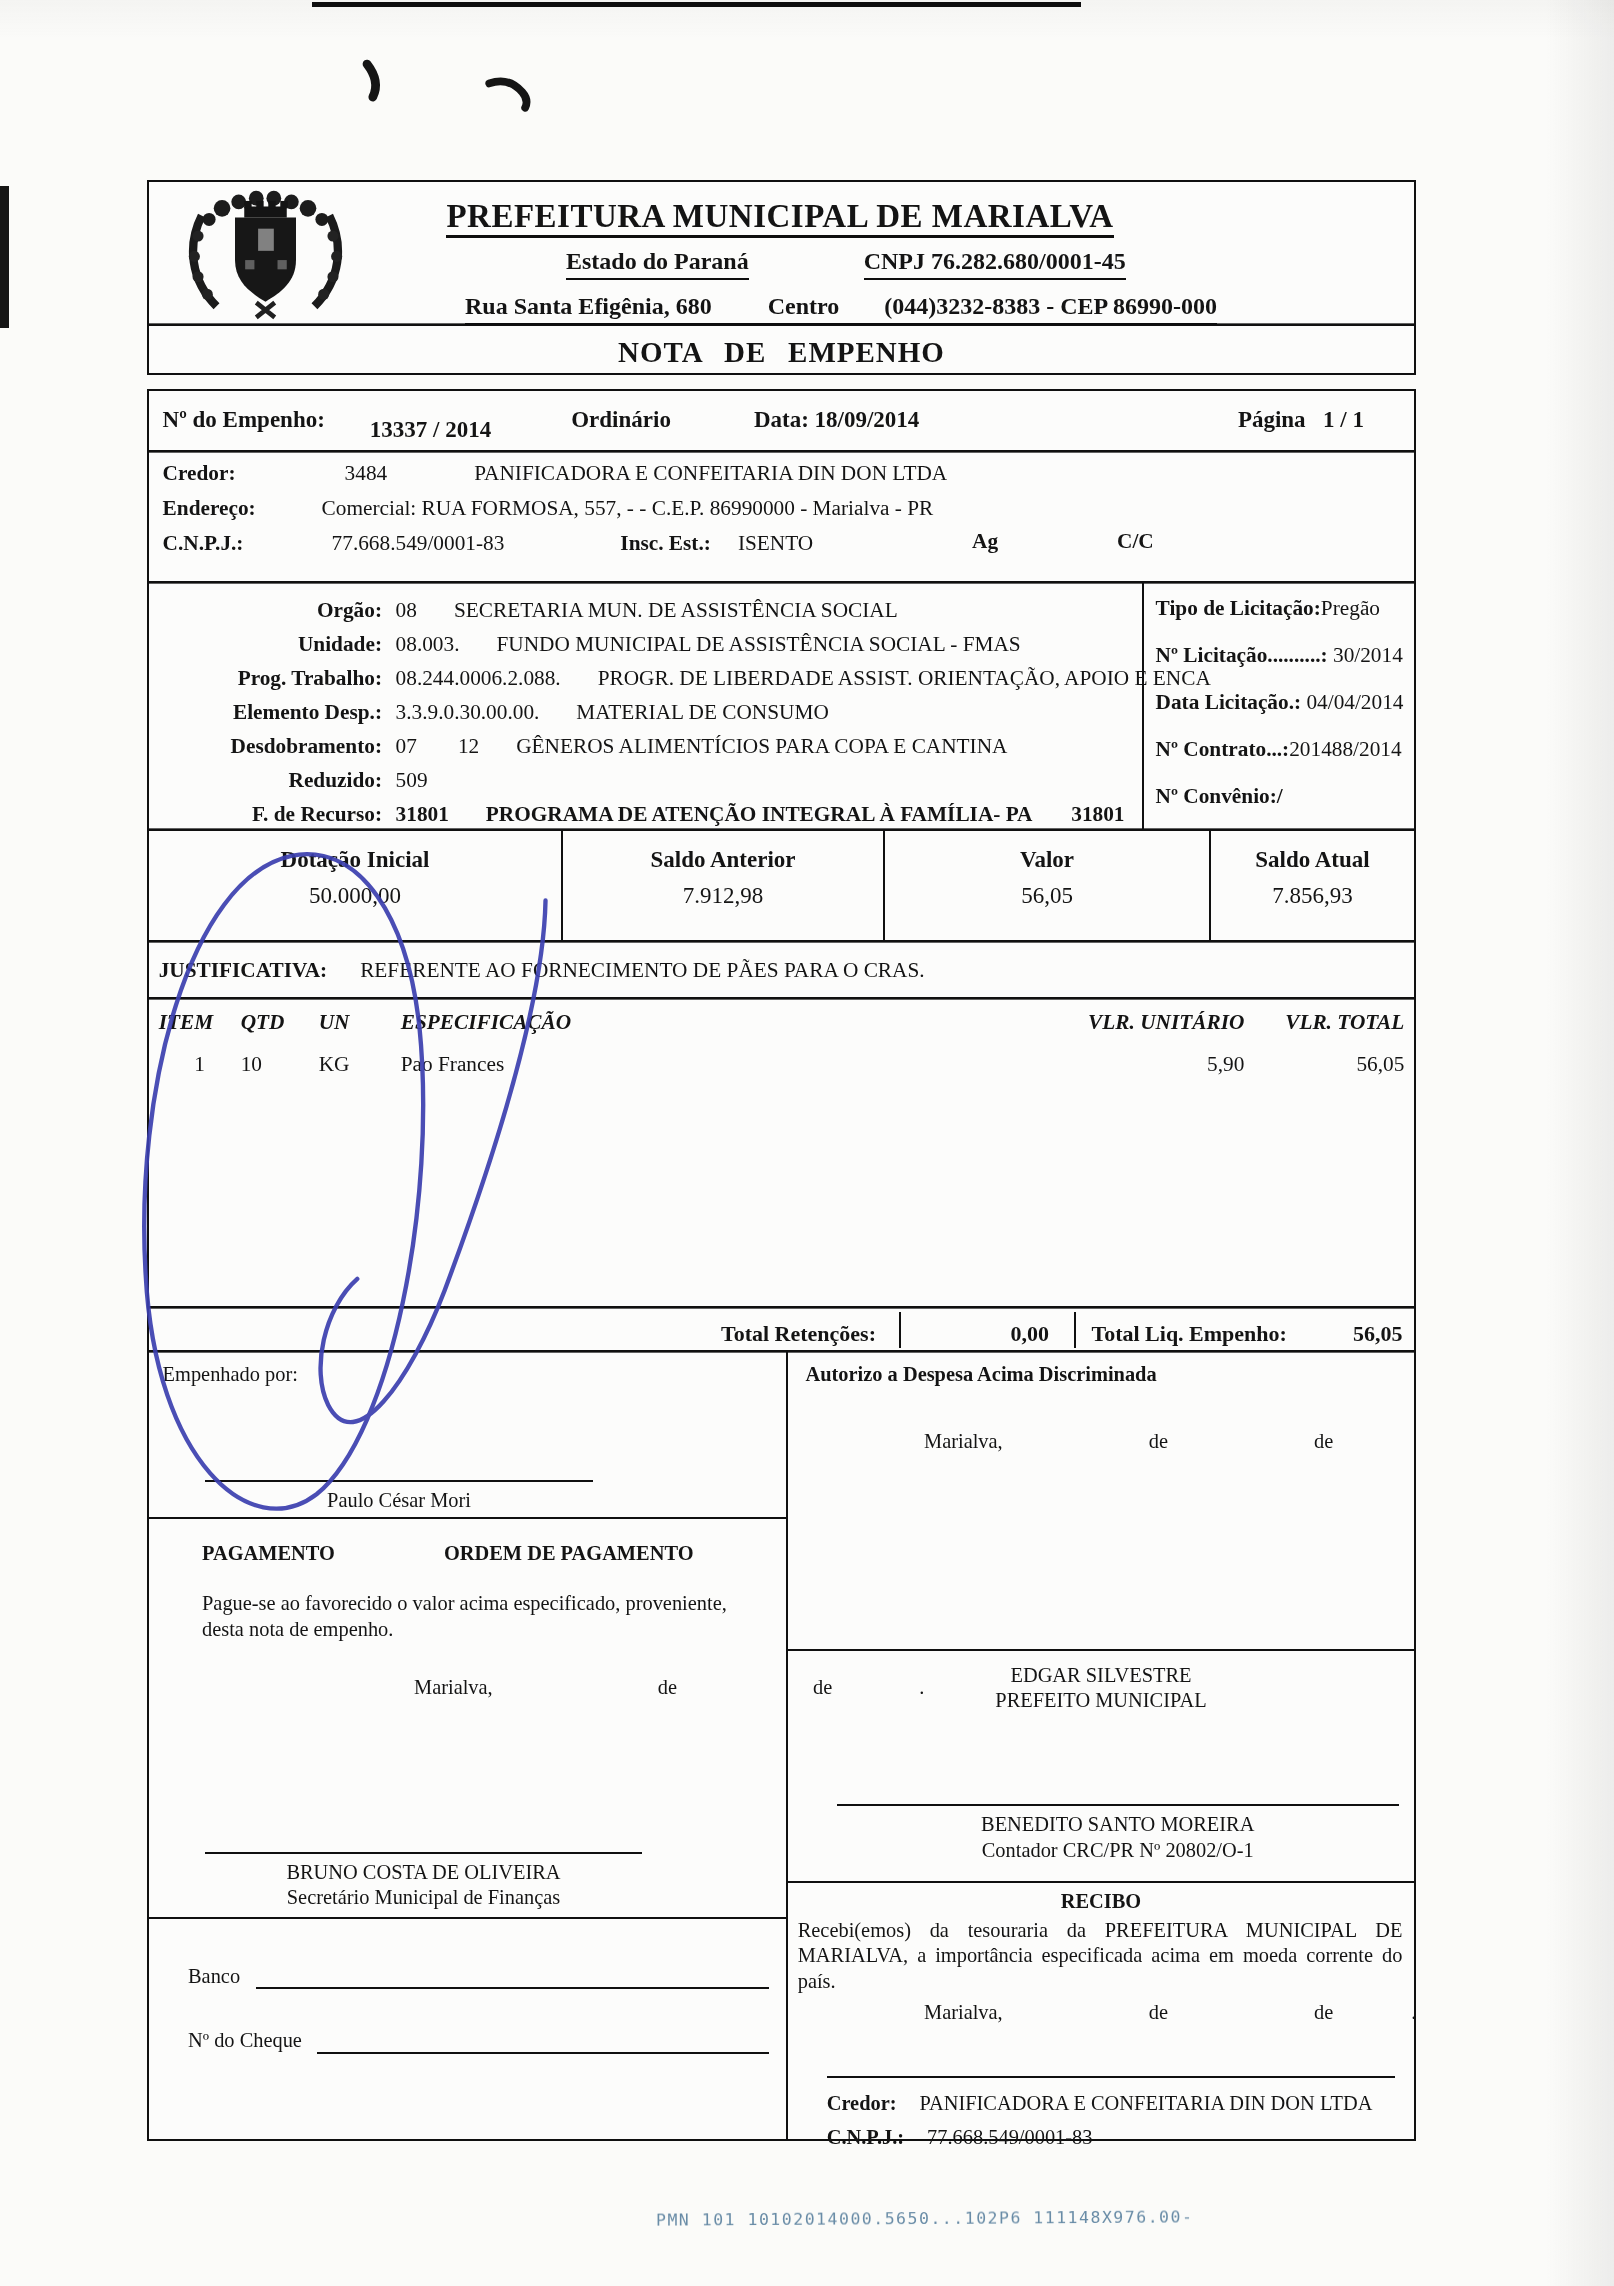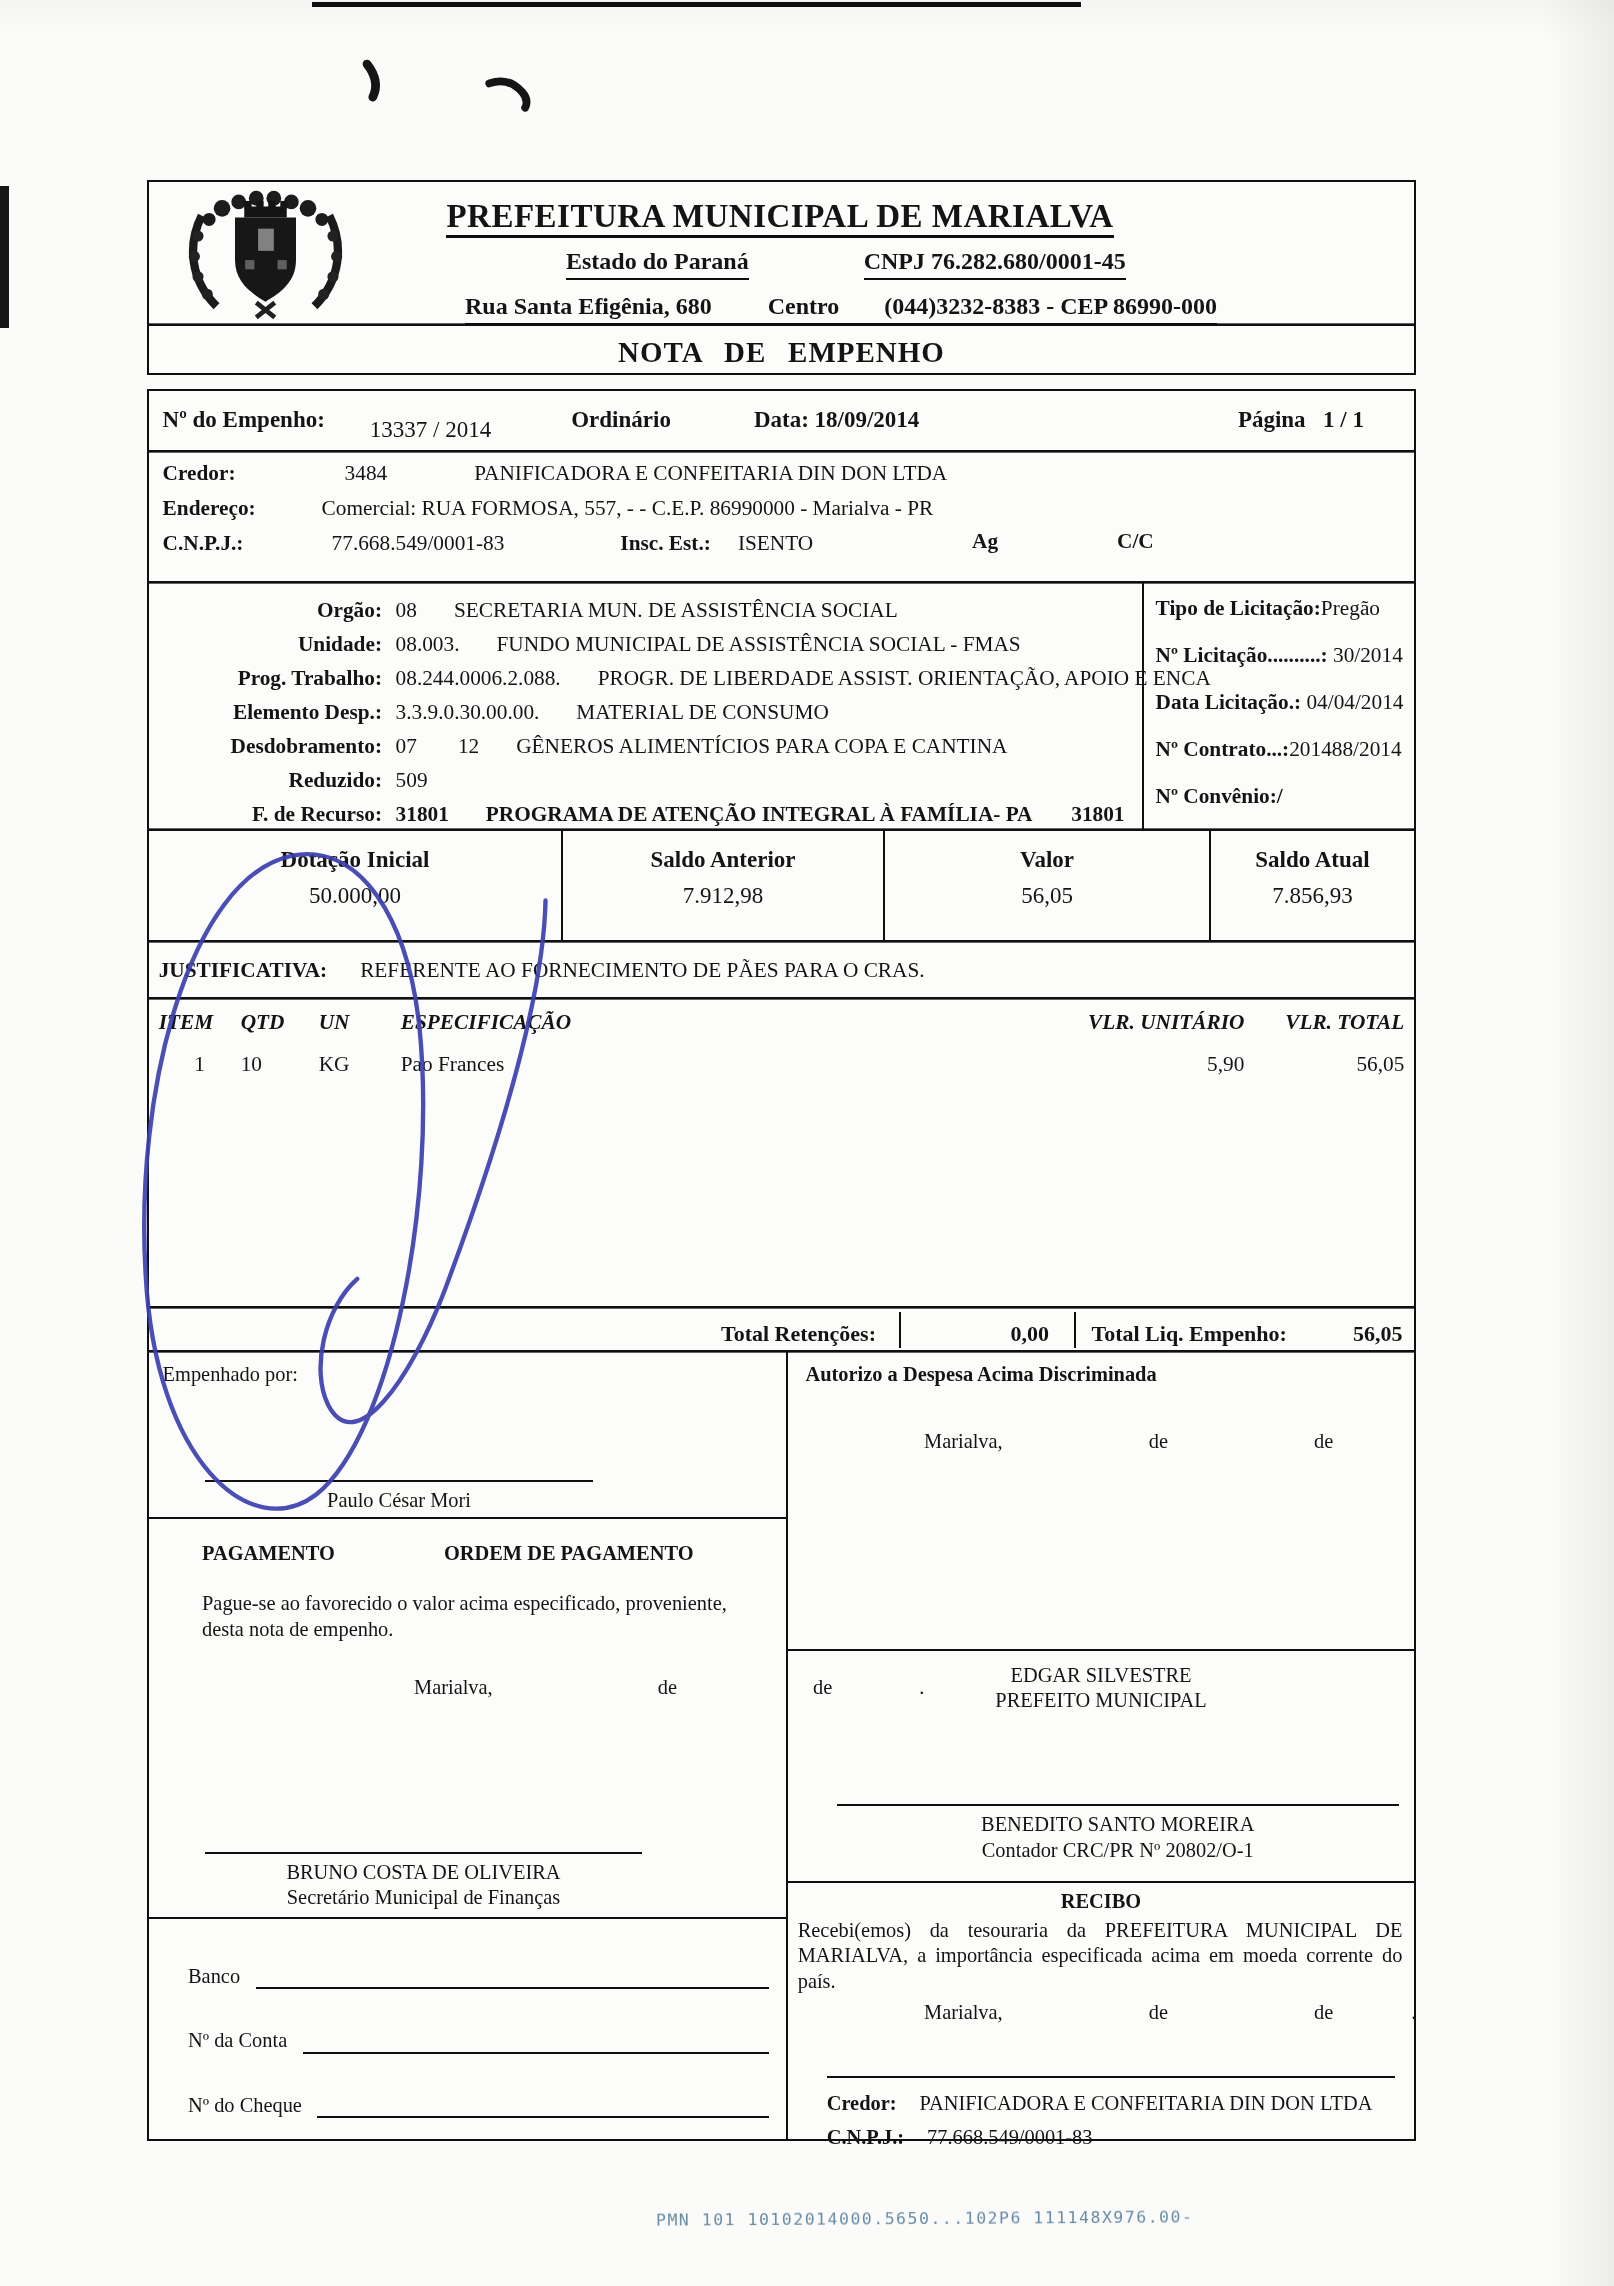--- a/index.html
+++ b/index.html
@@ -37,21 +37,21 @@
   .hdr-line3 .g2{margin-left:56px;}
   .hdr-line3 .g3{margin-left:45px;}
 
   
   .titlebar{height:52px;text-align:center;font-size:29px;font-weight:bold;
     padding-top:8.7px;letter-spacing:1px;word-spacing:13.6px;}
 
   
   .emprow{height:64px;margin-top:13.6px;display:flex;align-items:center;font-size:23px;}
   .emprow .lab{font-weight:bold;margin-left:13.6px;}
-  .emprow .num{font-weight:normal;margin-left:45px;margin-top:20px;}
+  .emprow .num{font-weight:bold;margin-left:45px;margin-top:20px;}
   .emprow .typ{font-weight:bold;margin-left:80px;}
   .emprow .dat{font-weight:bold;margin-left:83px;}
   .emprow .pg{margin-left:auto;margin-right:50px;font-weight:bold;display:flex;gap:17.5px;}
 
   
   .credor{height:134px;padding-top:7.8px;position:relative;font-size:21.3px;}
   .credor .row{display:flex;margin-bottom:8.7px;align-items:baseline;}
   .credor .lab{font-weight:bold;margin-left:13.6px;min-width:128px;}
   .credor .code{margin-left:54px;}
   .credor .name{margin-left:87px;}
@@ -368,24 +368,20 @@
           <div class="sig-line"></div>
           <div>BRUNO COSTA DE OLIVEIRA</div>
           <div>Secretário Municipal de Finanças</div>
         </div>
       </div>
       <div class="cellC">
         <div class="fill-row fr1">
           <span>Banco</span>
           <span class="blank"></span>
         </div>
-        <div class="fill-row fr2">
-          <span>Nº da Conta</span>
-          <span class="blank"></span>
-        </div>
         <div class="fill-row fr3">
           <span>Nº do Cheque</span>
           <span class="blank"></span>
         </div>
       </div>
     </div>
 
     <div class="bcol-r">
       <div class="cellR1">
         <div class="tit">Autorizo a Despesa Acima Discriminada</div>

